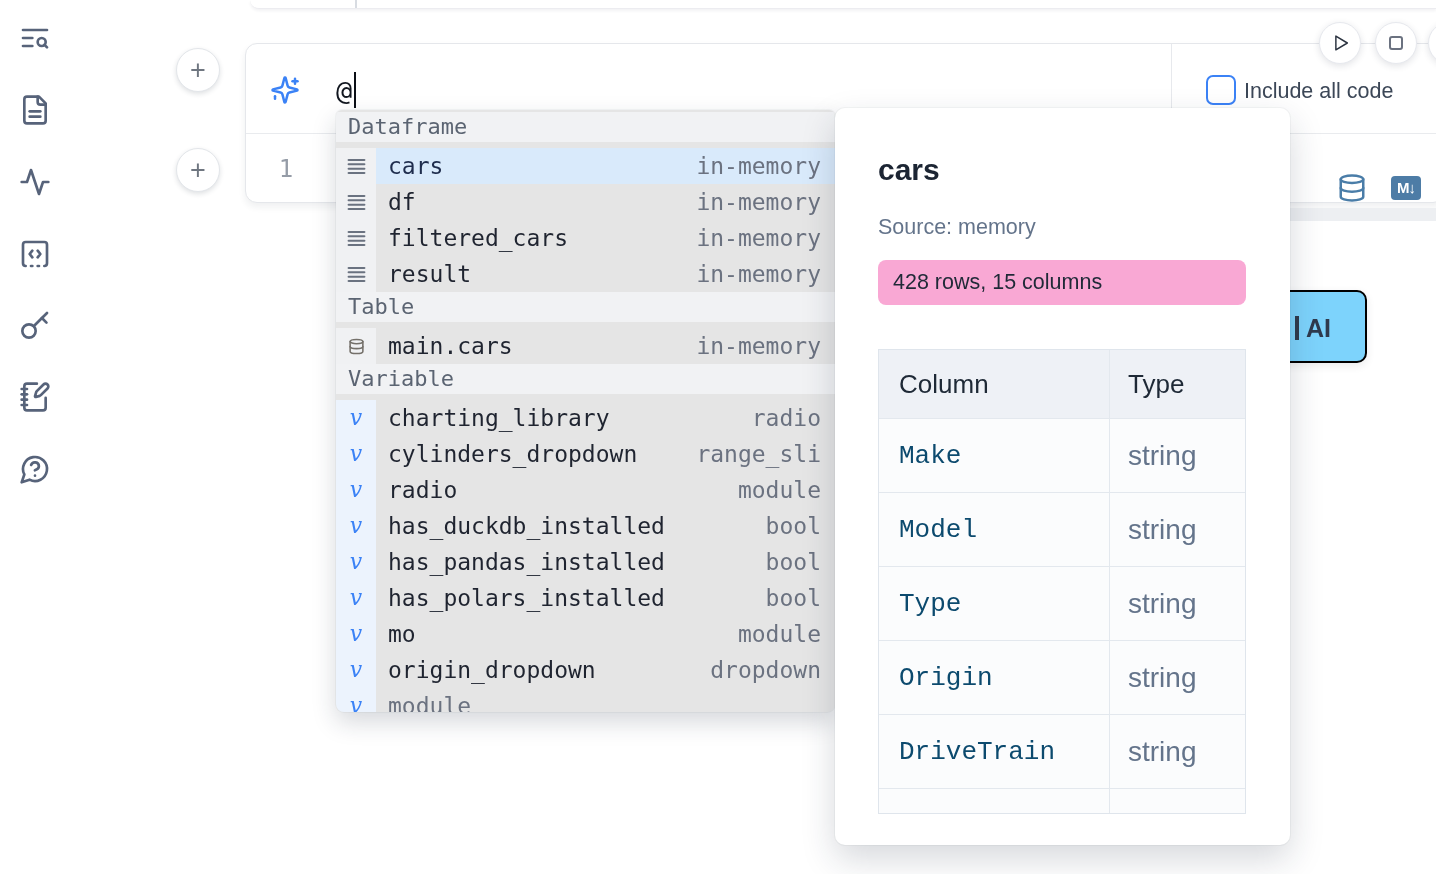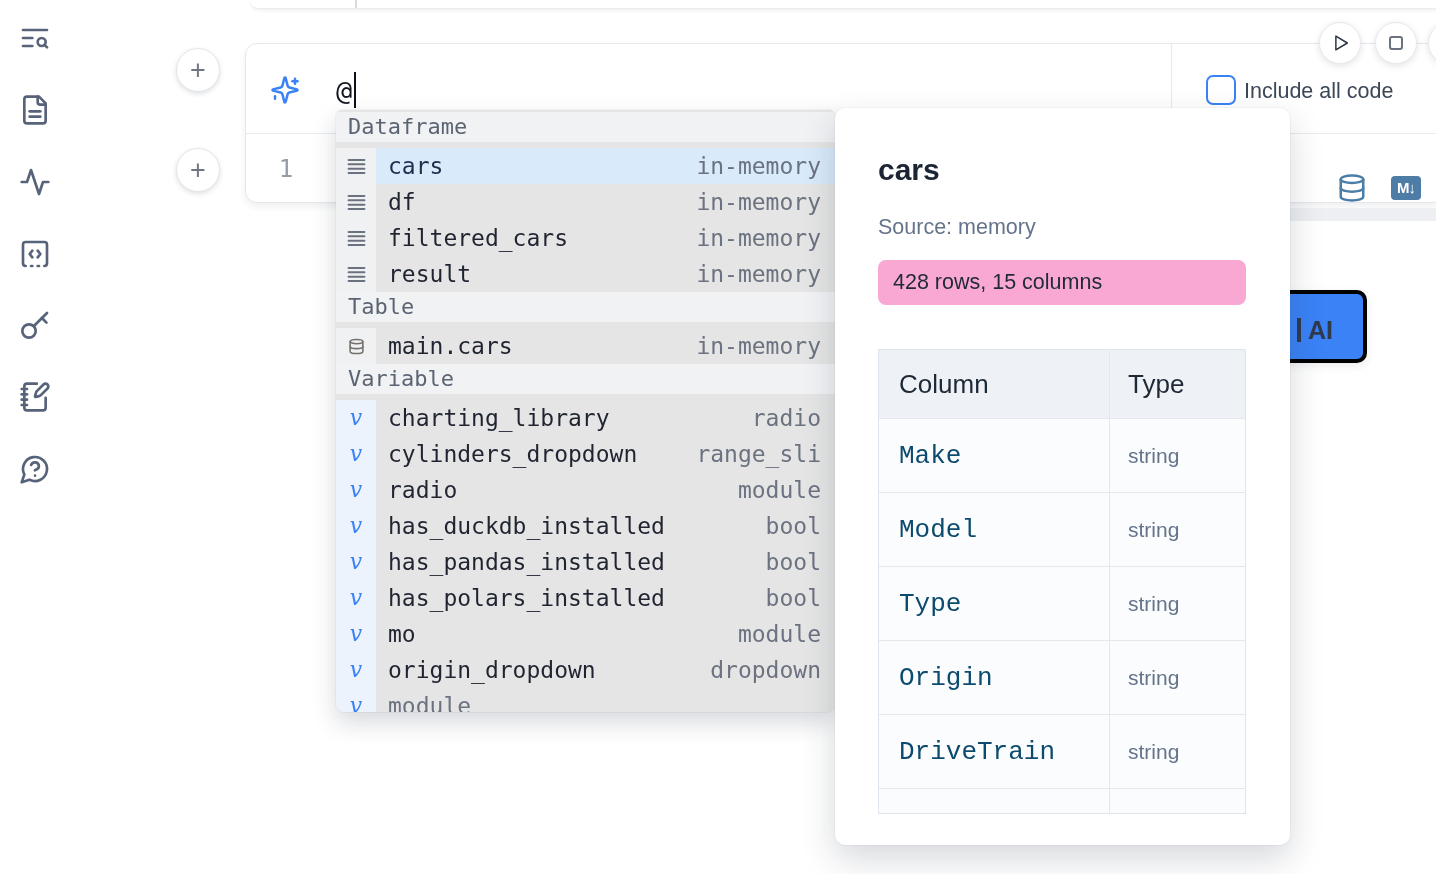--- a/index.html
+++ b/index.html
@@ -48,22 +48,22 @@
   .circ-btn { position:absolute; top:22px; width:42px; height:42px; border-radius:50%; background:#fff;
     border:1px solid #e7e9ee; box-shadow:0 2px 7px rgba(30,40,60,.13); z-index:2;
     display:flex; align-items:center; justify-content:center; cursor:pointer; }
   .circ-btn svg { width:22px; height:22px; }
   .stop-sq { width:14px; height:14px; border:2.4px solid #6b7280; border-radius:3px; }
 
   
   .console-strip { position:absolute; left:1290px; top:208px; width:146px; height:13px; background:#edeff2; z-index:1; }
 
   
-  .ai-card { position:absolute; left:1240px; top:290px; width:127px; height:73px; background:#3b82f6;
-    border:4px solid #000000; border-radius:10px; box-shadow:0 3px 8px rgba(30,40,60,.09); z-index:4;text-decoration:underline; }
+  .ai-card { position:absolute; left:1240px; top:290px; width:127px; height:73px; background:#7dd3fc;
+    border:2px solid #000000; border-radius:10px; box-shadow:0 3px 8px rgba(30,40,60,.09); z-index:4;text-decoration:underline; }
   .ai-card .clip-bar { position:absolute; left:53px; top:24px; width:4px; height:24px; background:#2f3a4d; }
   .ai-card .lbl { position:absolute; left:64px; top:22px; font-size:25px; font-weight:bold; color:#2f3a4d; }
 
   
   .dropdown { position:absolute; left:336px; top:110px; width:499px; height:602px; background:#e5e5e5;
     border-radius:6px 6px 8px 8px; box-shadow:0 10px 24px rgba(30,40,60,.18), 0 0 0 1px rgba(30,40,60,.04);
     overflow:hidden; z-index:5; padding-top:2px; }
   .ac-header { height:30px; margin:0 0 6px 0; background:#f1f2f4; color:#5b6472;
     font-family:"DejaVu Sans Mono", monospace; font-size:22px; line-height:30px; padding-left:12px; }
   .ac-row { display:flex; height:36px; align-items:stretch; cursor:pointer; }
@@ -88,21 +88,21 @@
   .popup .source { margin-top:28px; font-size:21.5px; color:#64748b; }
   .popup .badge { margin-top:20px; height:45px; background:#f9a8d4; border-radius:8px;
     font-size:21.5px; color:#1f2937; line-height:45px; padding-left:15px; }
   .pv-table { margin-top:44px; width:368px; height:465px; border:1px solid #dfe5ec; overflow:hidden; background:#fbfcfd; }
   .pv-tr { display:flex; height:74px; border-top:1px solid #e3e8ee; }
   .pv-tr.head { height:68px; border-top:none; background:#eef1f6; }
   .pv-c1 { width:231px; border-right:1px solid #e3e8ee; display:flex; align-items:center; padding-left:20px; }
   .pv-c2 { flex:1; display:flex; align-items:center; padding-left:18px; }
   .pv-tr.head .pv-c1, .pv-tr.head .pv-c2 { font-size:26px; color:#1e2936; font-family:"Liberation Sans", sans-serif; }
   .pv-tr .col-name { font-family:Liberation Mono, monospace; font-size:26px; color:#0c4a6e; }
-  .pv-tr .col-type { font-size:21px; color:#64748b; }
+  .pv-tr .col-type { font-size:28px; color:#64748b; }
 </style>
 </head>
 <body>
 
 <div class="stage">
 
   <div class="side-icon" style="top:22px">
     <svg viewBox="0 0 24 24" fill="none" stroke="currentColor" stroke-width="2" stroke-linecap="round" stroke-linejoin="round">
         <path d="M21 6H3"></path>
         <path d="M10 12H3"></path>

